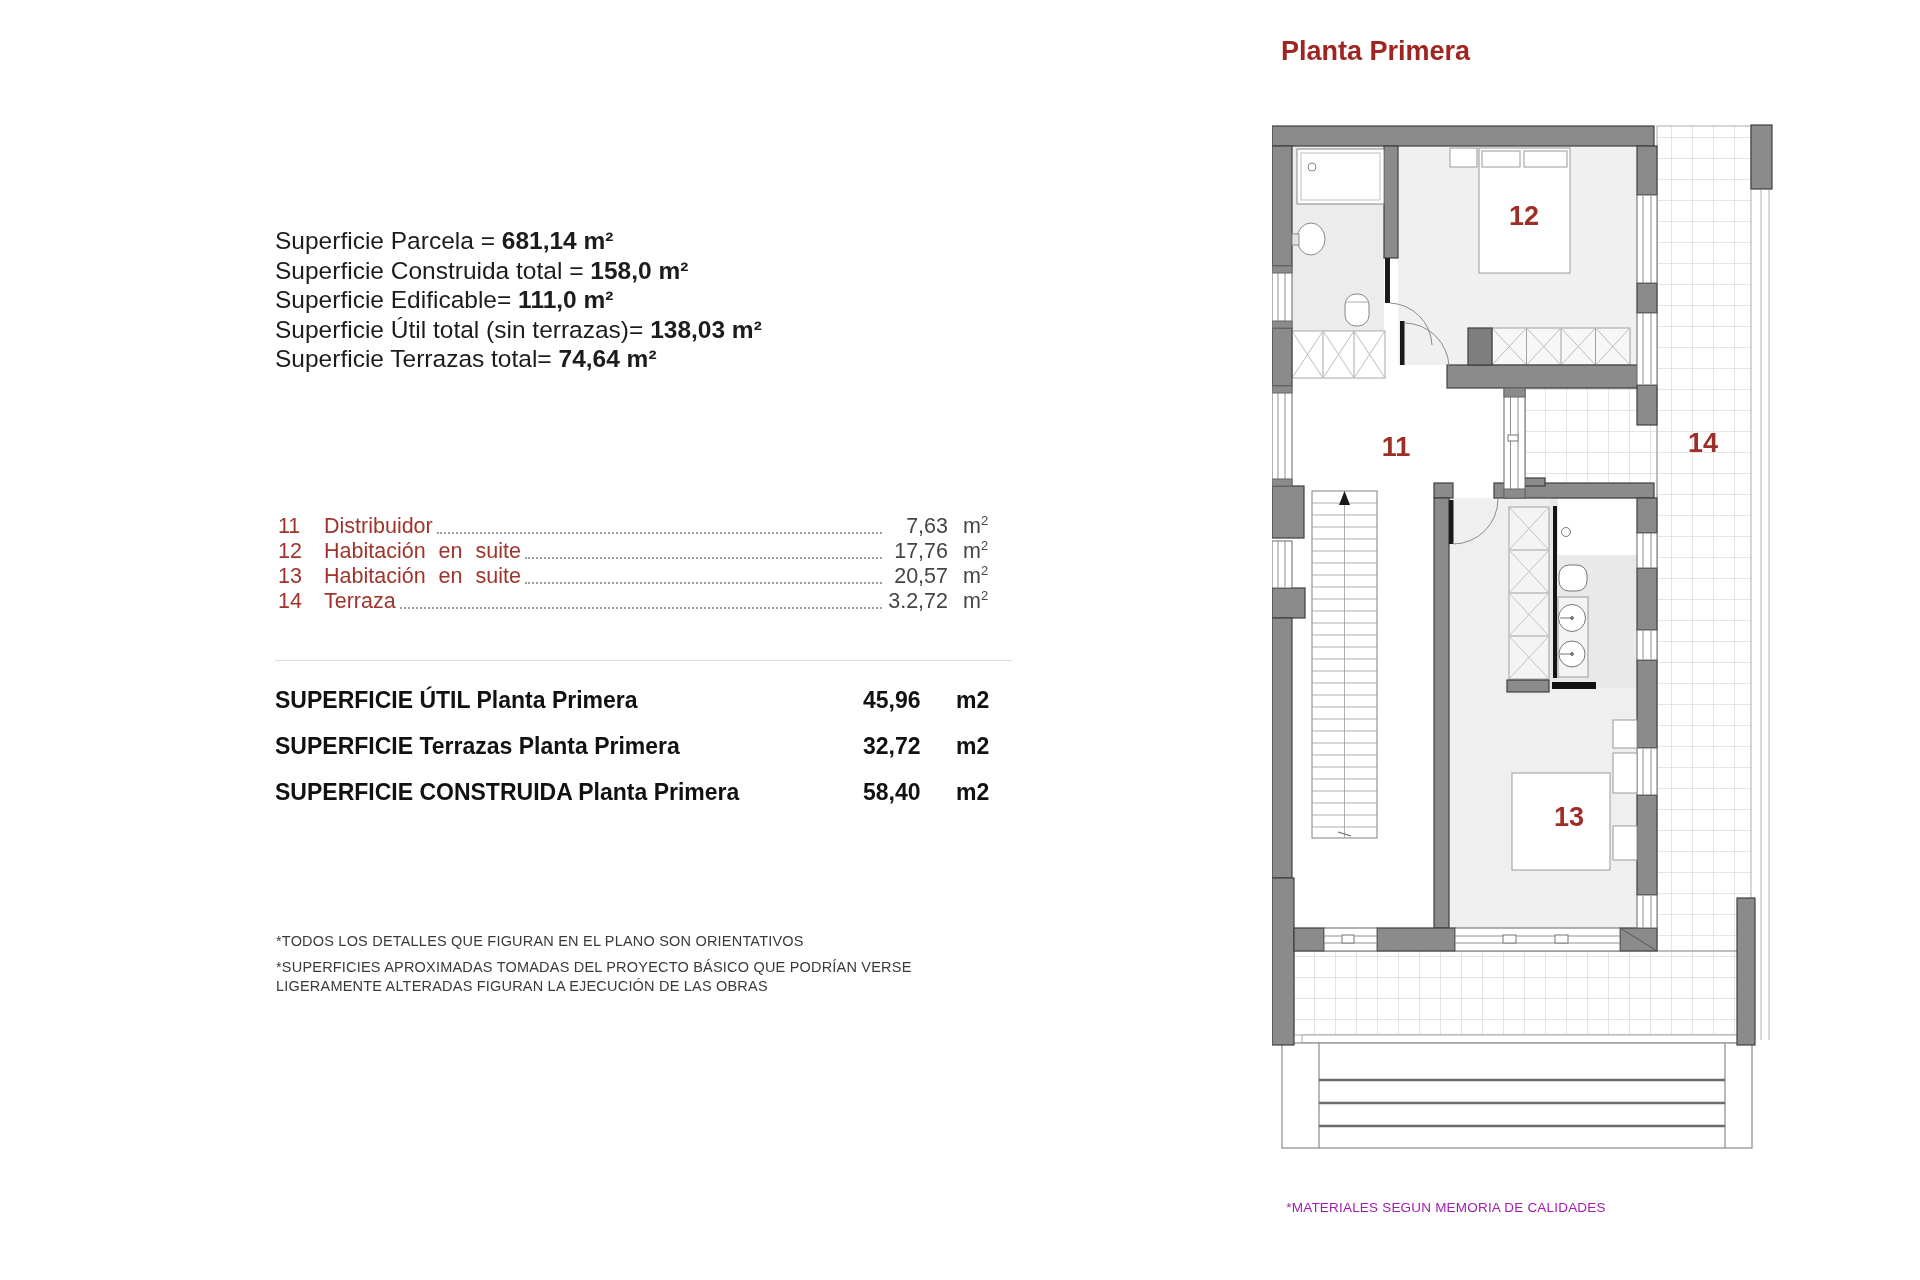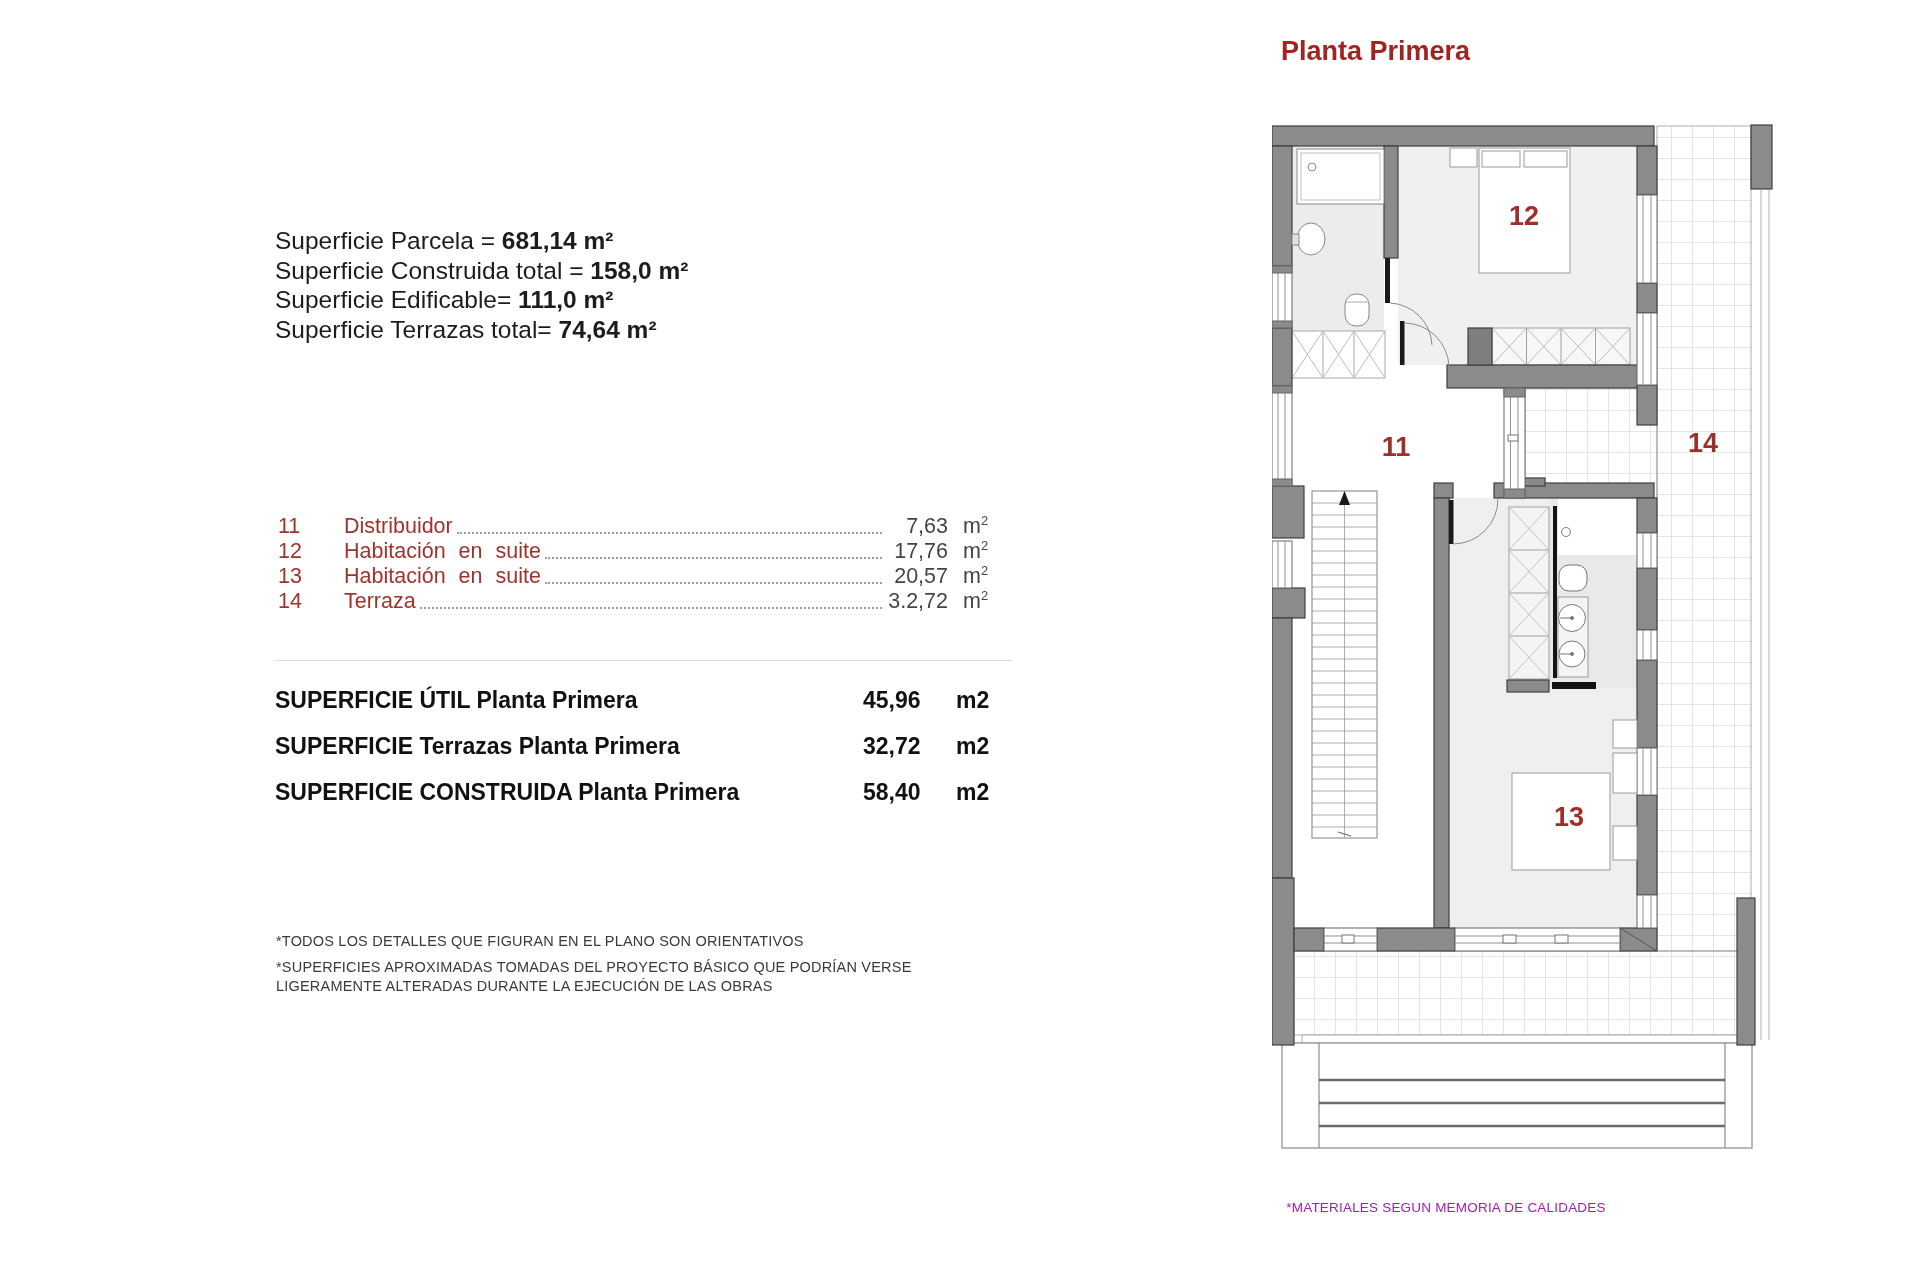--- a/index.html
+++ b/index.html
@@ -8,21 +8,21 @@
   .abs{position:absolute;}
 
   
   #summary{left:275px;top:226px;font-size:24.5px;line-height:29.6px;white-space:nowrap;}
   #summary .val{font-weight:bold;text-align:center;}
 
   
   #roomlist{left:278px;top:514px;width:733px;font-size:21.5px;color:#a0342c;}
   .rrow{display:flex;align-items:flex-end;height:25px;}
   .rnum{width:46px;flex:none;}
-  .rname{flex:none;white-space:pre;word-spacing:7px;margin-left:20px;}
+  .rname{flex:none;white-space:pre;word-spacing:7px;}
   .rdots{flex:1;border-bottom:2px dotted #9c9c9c;margin:0 2px 5px 4px;min-width:20px;}
   .rval{flex:none;width:64px;text-align:right;color:#454545;}
   .runit{flex:none;width:48px;padding-left:15px;color:#454545;}
   .runit sup{font-size:13px;}
 
   #divider{left:275px;top:660px;width:737px;height:1px;background:#dedede;}
 
   
   #totals{left:275px;top:687px;width:737px;font-size:23px;font-weight:bold;color:#111;}
   .trow{display:flex;align-items:baseline;margin-bottom:19px;}
@@ -43,20 +43,21 @@
 </style>
 </head>
 <body>
 
 <div id="canvas">
 
   <div id="summary" class="abs">
     <div><span>Superficie Parcela = </span><span class="val">681,14 m²</span></div>
     <div><span>Superficie Construida total = </span><span class="val">158,0 m²</span></div>
     <div><span>Superficie Edificable= </span><span class="val">111,0 m²</span></div>
+    <div><span>Superficie Útil total (sin terrazas)= </span><span class="val">138,03 m²</span></div>
     <div><span>Superficie Terrazas total= </span><span class="val">74,64 m²</span></div>
   </div>
 
   <div id="roomlist" class="abs">
     <div class="rrow">
       <span class="rnum">11</span>
       <span class="rname">Distribuidor</span>
       <span class="rdots"></span>
       <span class="rval">7,63</span>
       <span class="runit"><span>m</span><sup>2</sup></span>
@@ -99,21 +100,21 @@
     </div>
     <div class="trow">
       <span class="tlabel">SUPERFICIE CONSTRUIDA Planta Primera</span>
       <span class="tval">58,40</span>
       <span class="tunit">m2</span>
     </div>
   </div>
 
   <div id="disclaimer" class="abs">
     <div>*TODOS LOS DETALLES QUE FIGURAN EN EL PLANO SON ORIENTATIVOS</div>
-    <div class="dl2">*SUPERFICIES APROXIMADAS TOMADAS DEL PROYECTO BÁSICO QUE PODRÍAN VERSE LIGERAMENTE ALTERADAS DURANTE LA EJECUCIÓN DE LAS OBRAS</div>
+    <div class="dl2">*SUPERFICIES APROXIMADAS TOMADAS DEL PROYECTO BÁSICO QUE PODRÍAN VERSE LIGERAMENTE ALTERADAS FIGURAN LA EJECUCIÓN DE LAS OBRAS</div>
   </div>
 
   <div id="plan-title" class="abs">Planta Primera</div>
 
   <div id="plan-wrap" class="abs">
     <svg width="505" height="1070" viewBox="0 0 505 1070">
       <defs>
         <pattern id="grid" width="21" height="21" patternUnits="userSpaceOnUse">
           <path d="M21 0H0V21" fill="none" stroke="#cccccc" stroke-width="1"></path>
         </pattern>

